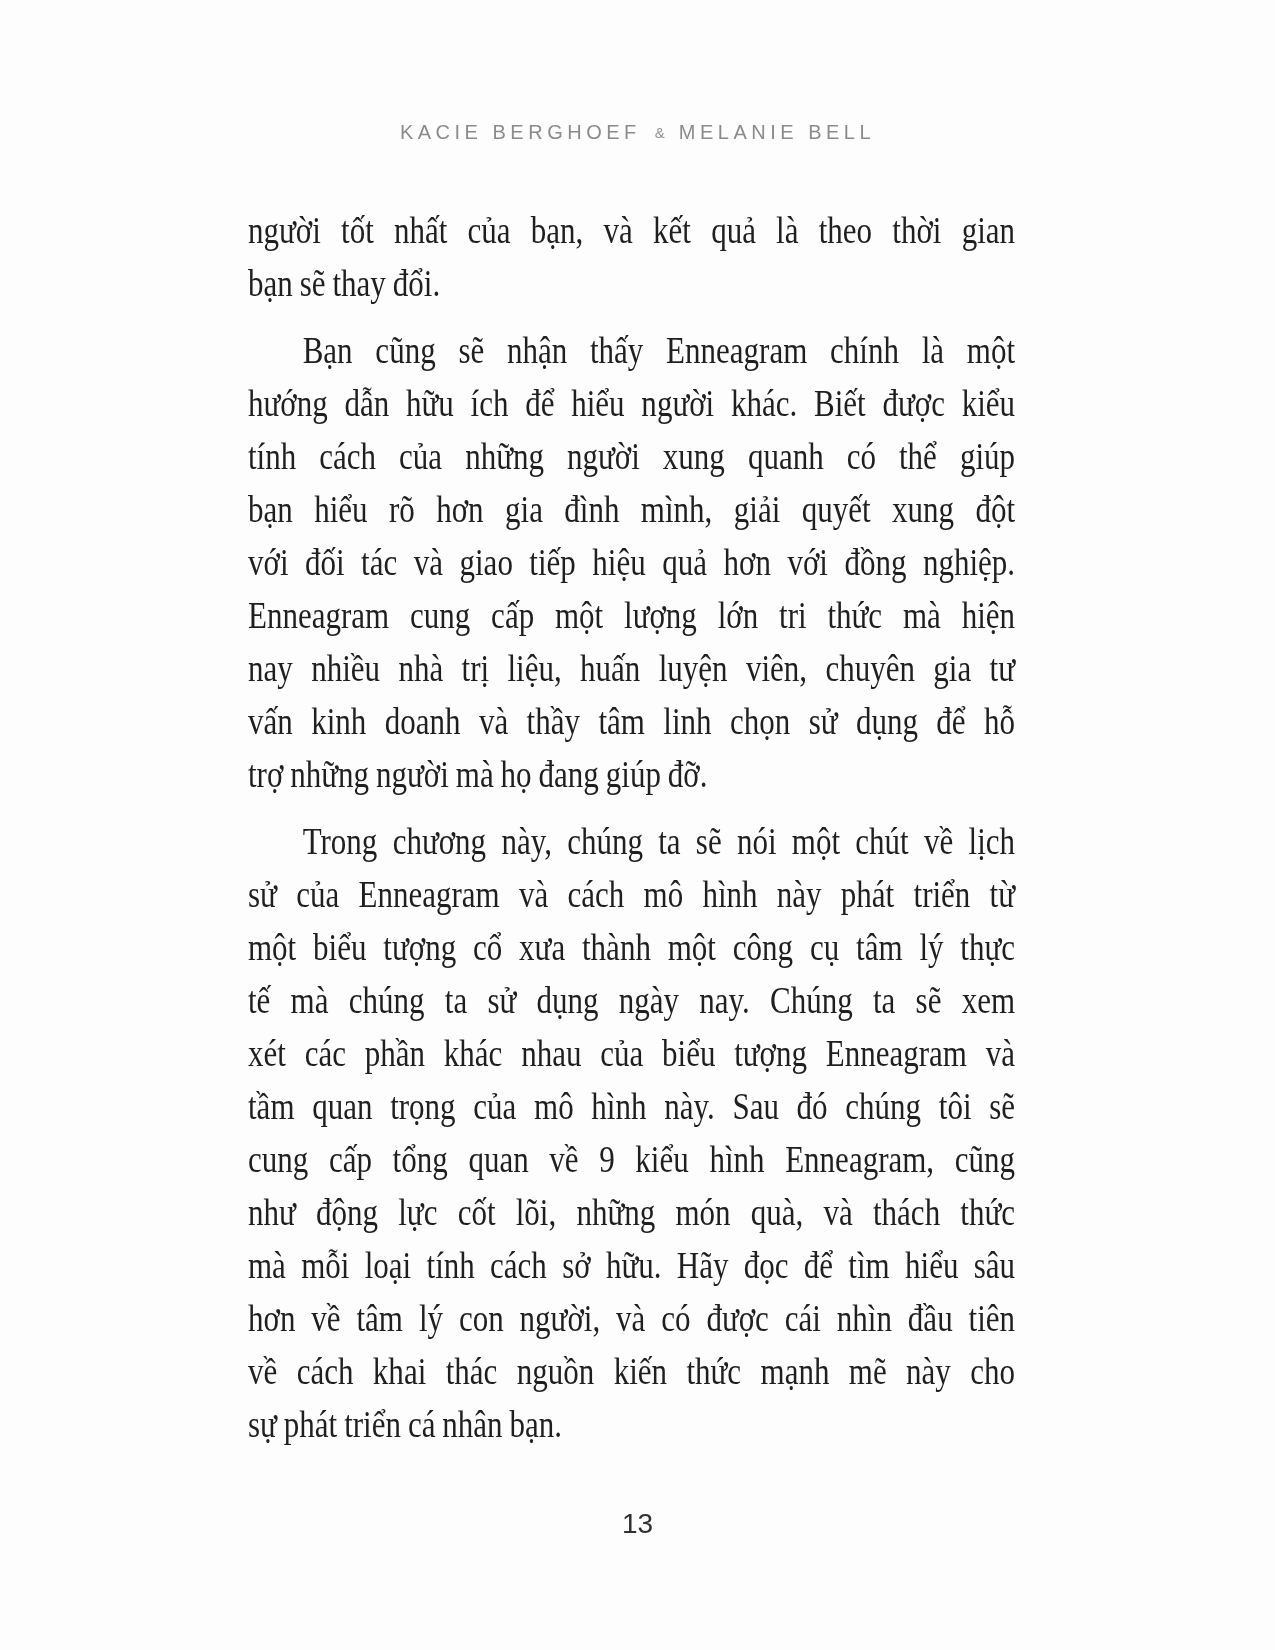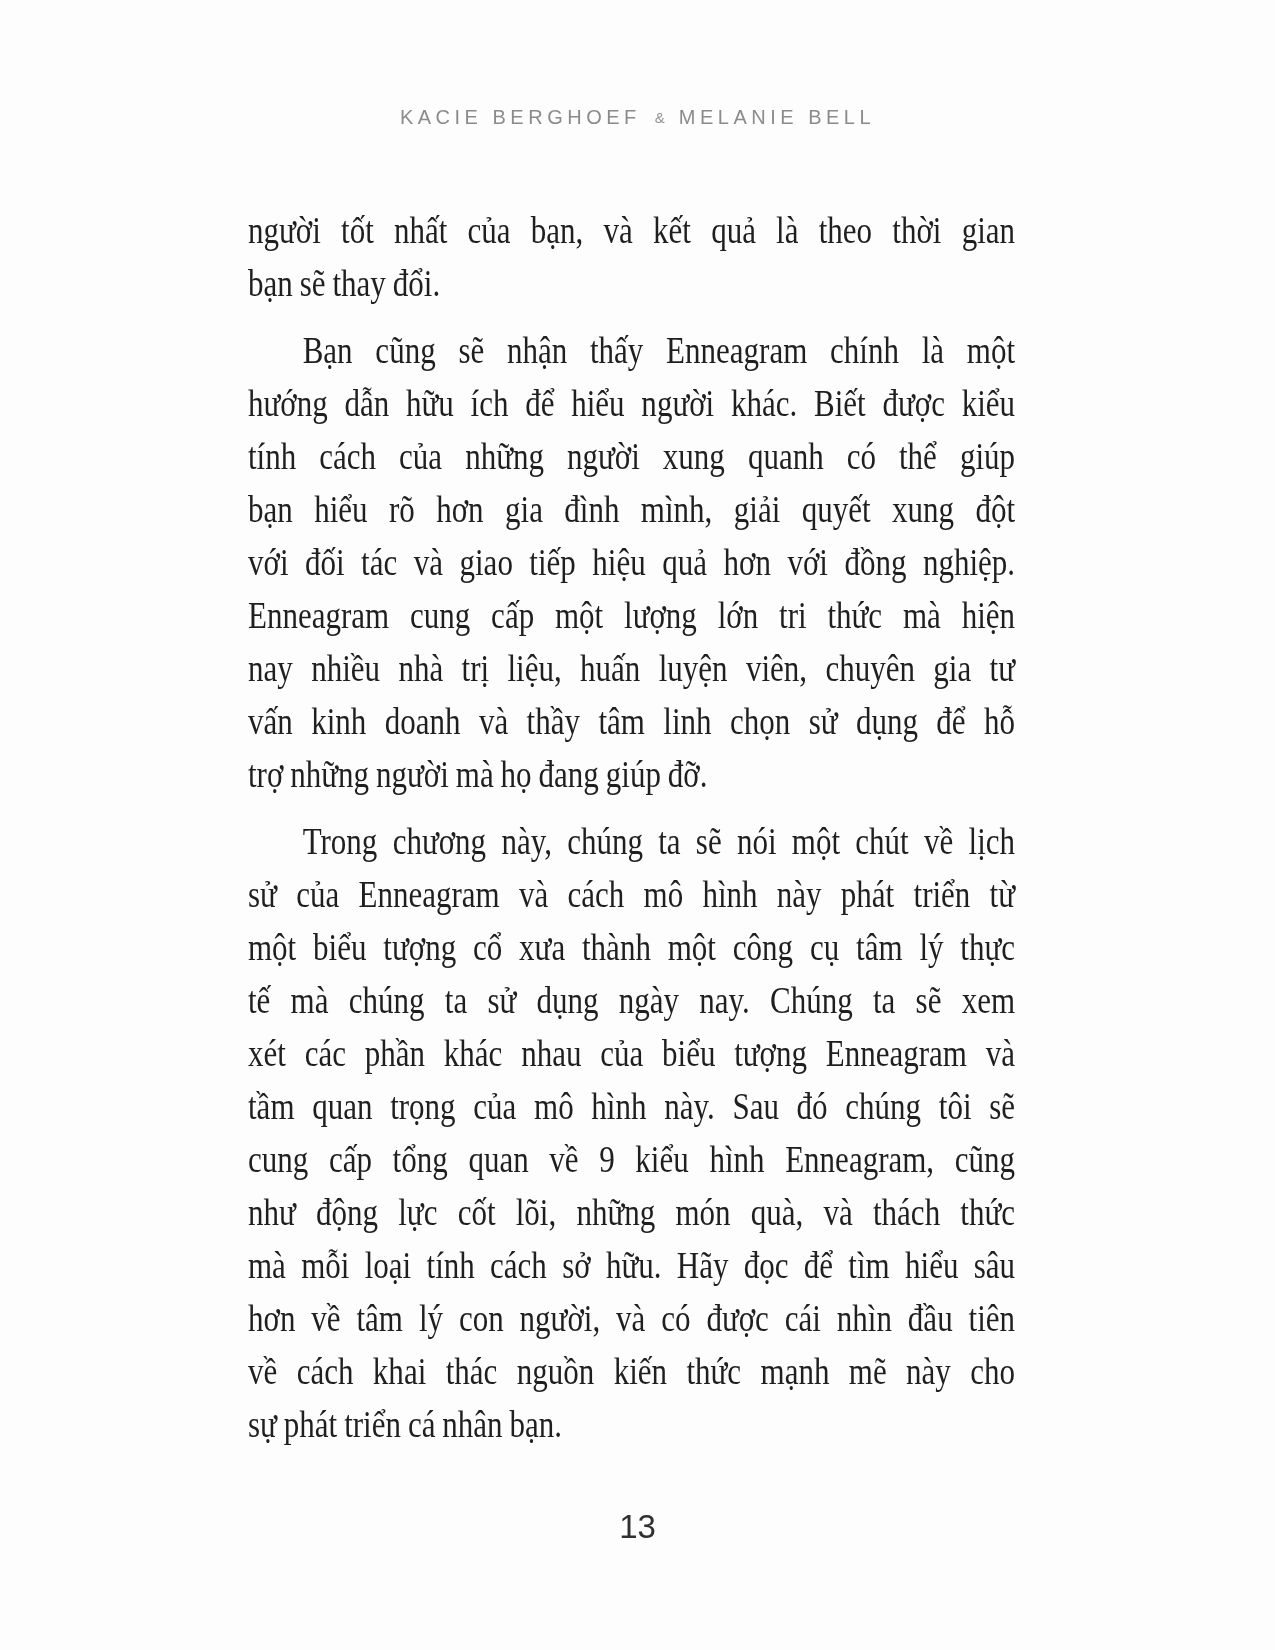--- a/index.html
+++ b/index.html
@@ -10,21 +10,21 @@
   .page {
     position: relative;
     width: 1275px;
     height: 1650px;
     background: #fdfdfd;
     overflow: hidden;
     font-family: "Liberation Serif", "DejaVu Serif", serif;
   }
   .running-head {
     position: absolute;
-    top: 106px;
+    top: 121px;
     left: 0;
     width: 100%;
     text-align: center;
     font-family: "Liberation Sans", "DejaVu Sans", sans-serif;
     font-size: 20px;
     font-weight: 400;
     letter-spacing: 4.5px;
     color: #8b8b8b;
     white-space: nowrap;
   }
@@ -58,21 +58,21 @@
   }
   .line.indent { text-indent: 67px; }
   .line.last { text-align-last: left; }
   .page-number {
     position: absolute;
     top: 1508px;
     left: 0;
     width: 100%;
     text-align: center;
     font-family: "Liberation Sans", "DejaVu Sans", sans-serif;
-    font-size: 33px;
+    font-size: 28px;
     color: #303030;
   }
 </style>
 </head>
 <body>
 
 <div class="page">
 
   <header class="running-head">
     <span>KACIE BERGHOEF</span><span class="amp">&amp;</span><span>MELANIE BELL</span>

